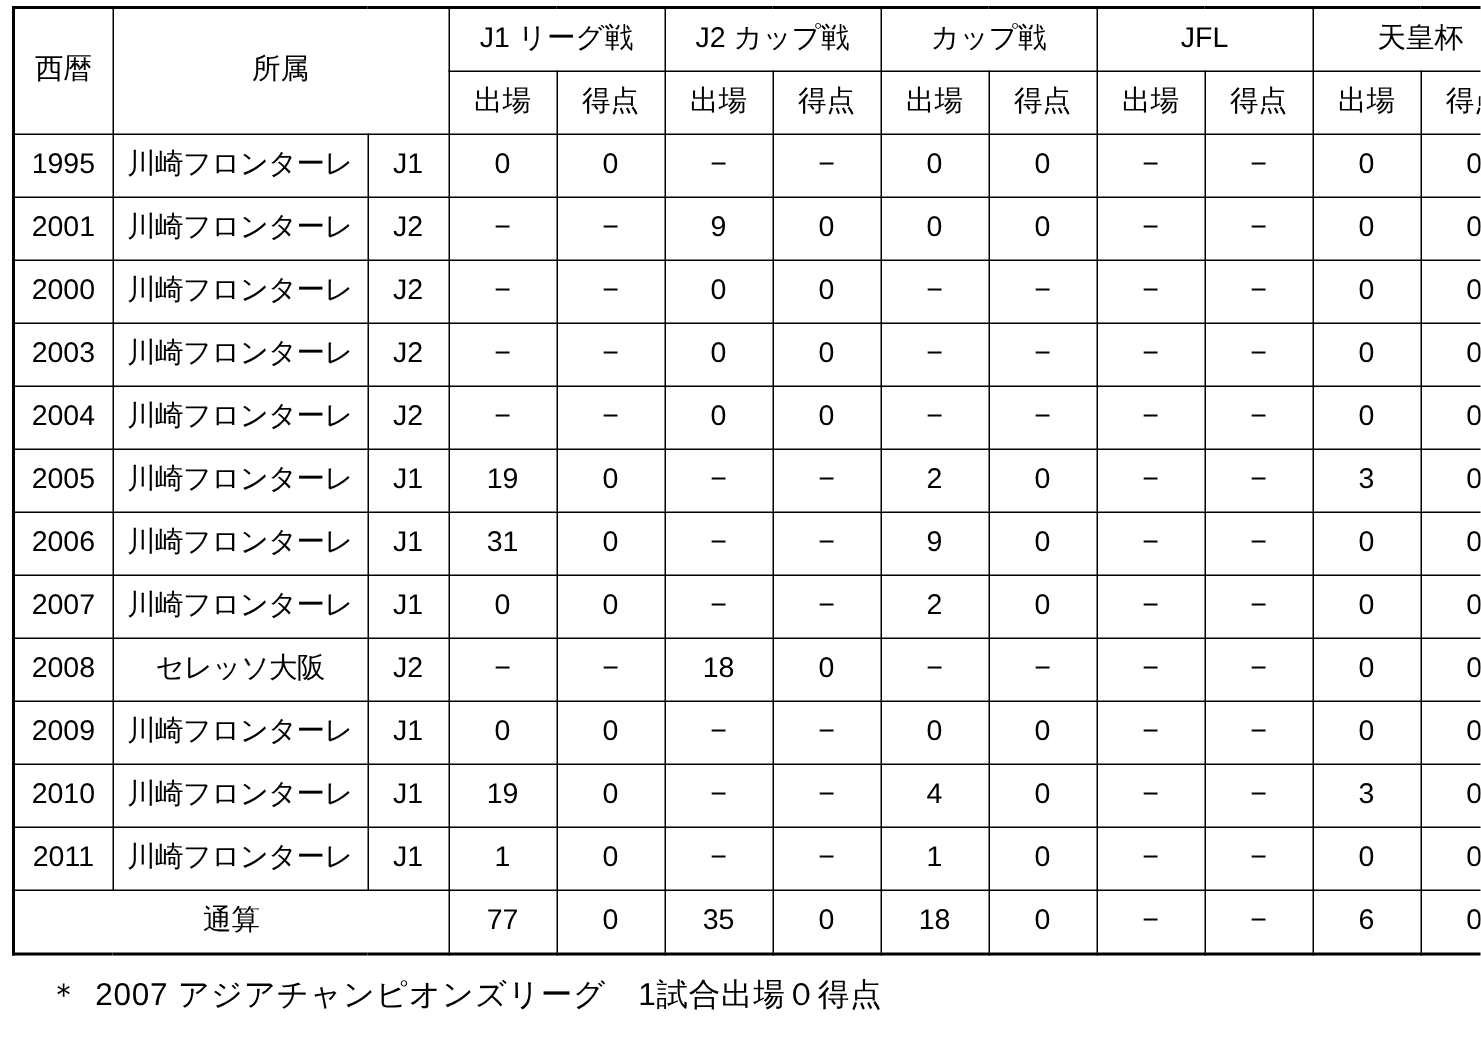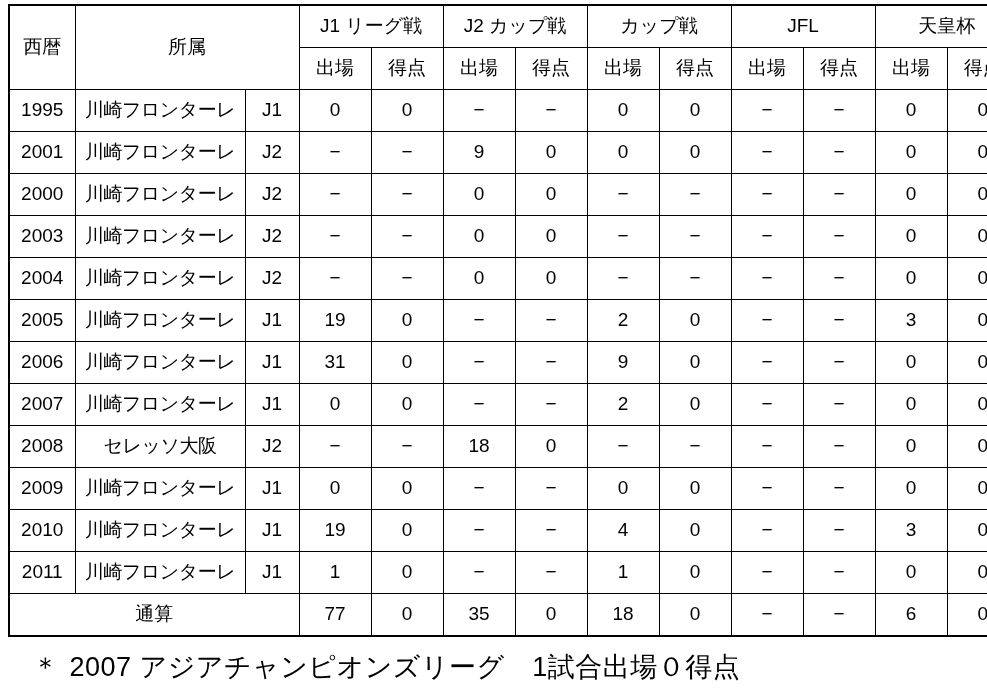--- a/index.html
+++ b/index.html
@@ -62,21 +62,21 @@
 
   .group-sep-left { border-left: 2px solid #000; }
 
   .total-row td { height: 46px; }
   .total-label {
     font-size: 20px;
   }
 
   .note {
     margin-top: 12px;
-    font-size: 27px;
+    font-size: 21px;
     letter-spacing: 0.5px;
     padding-left: 24px;
   }
   .note .star { margin-right: 10px; }
 </style>
 </head>
 <body>
 
 <div class="page">
 

